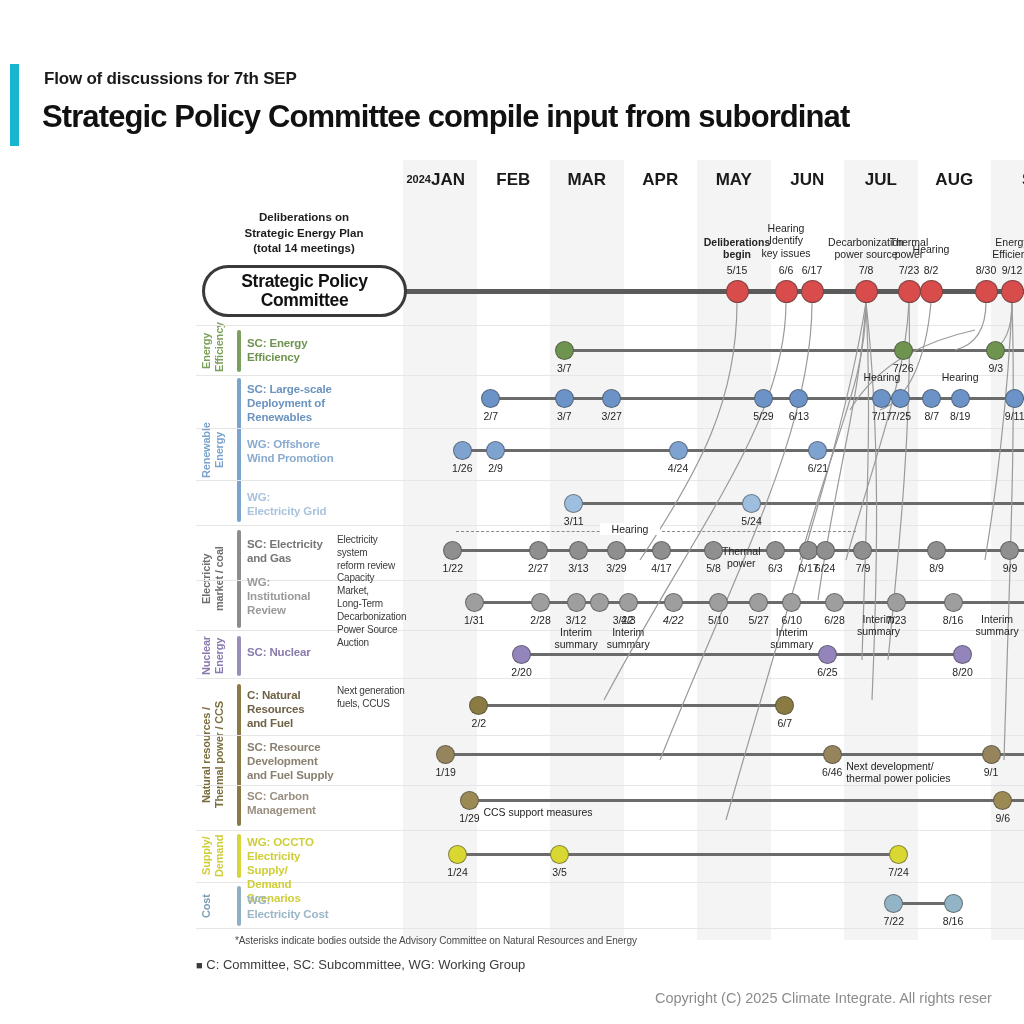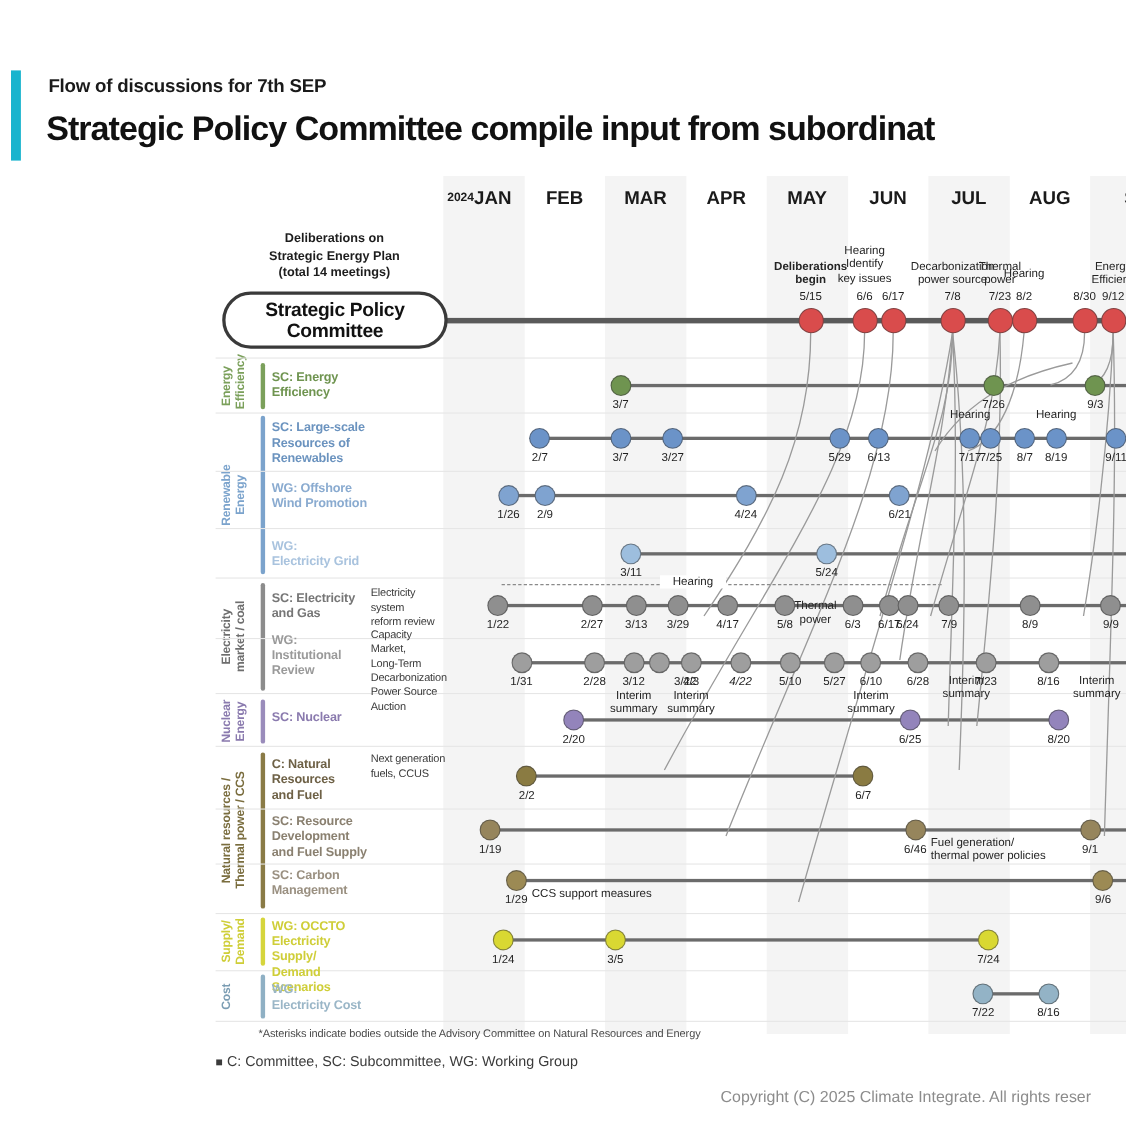--- a/index.html
+++ b/index.html
@@ -204,21 +204,21 @@
       </div>
       <div class="track" style="left: 564.226px; top: 349px; width: 459.774px;"></div>
       <div class="dot sm" style="left: 554.726px; top: 340.5px; background: rgb(111, 148, 80);"></div>
       <div class="dlabel" style="left: 538.226px; top: 362px; width: 52px;">3/7</div>
       <div class="dot sm" style="left: 893.774px; top: 340.5px; background: rgb(111, 148, 80);"></div>
       <div class="dlabel" style="left: 877.274px; top: 362px; width: 52px;">7/26</div>
       <div class="dot sm" style="left: 986.242px; top: 340.5px; background: rgb(111, 148, 80);"></div>
       <div class="dlabel" style="left: 969.742px; top: 362px; width: 52px;">9/3</div>
       <div class="rowlabel" style="left: 247px; top: 382px; width: 92px; color: rgb(107, 147, 191);">
         <div>SC: Large-scale</div>
-        <div>Resources of</div>
+        <div>Deployment of</div>
         <div>Renewables</div>
       </div>
       <div class="track" style="left: 490.726px; top: 397px; width: 533.274px;"></div>
       <div class="dot sm" style="left: 481.226px; top: 388.5px; background: rgb(107, 147, 200);"></div>
       <div class="dlabel" style="left: 464.726px; top: 410px; width: 52px;">2/7</div>
       <div class="dot sm" style="left: 554.726px; top: 388.5px; background: rgb(107, 147, 200);"></div>
       <div class="dlabel" style="left: 538.226px; top: 410px; width: 52px;">3/7</div>
       <div class="dot sm" style="left: 602.145px; top: 388.5px; background: rgb(107, 147, 200);"></div>
       <div class="dlabel" style="left: 585.645px; top: 410px; width: 52px;">3/27</div>
       <div class="dot sm" style="left: 753.887px; top: 388.5px; background: rgb(107, 147, 200);"></div>
@@ -387,21 +387,21 @@
         <div>SC: Resource</div>
         <div>Development</div>
         <div>and Fuel Supply</div>
       </div>
       <div class="track" style="left: 445.677px; top: 753px; width: 578.323px;"></div>
       <div class="dot sm" style="left: 436.177px; top: 744.5px; background: rgb(150, 133, 92);"></div>
       <div class="dlabel" style="left: 419.677px; top: 766px; width: 52px;">1/19</div>
       <div class="dot sm" style="left: 822.645px; top: 744.5px; background: rgb(150, 133, 92);"></div>
       <div class="dlabel" style="left: 806.145px; top: 766px; width: 52px;">6/46</div>
       <div class="note left" style="left: 846.145px; top: 760px;">
-        <div>Fuel generation/</div>
+        <div>Next development/</div>
         <div>thermal power policies</div>
       </div>
       <div class="dot sm" style="left: 981.5px; top: 744.5px; background: rgb(150, 133, 92);"></div>
       <div class="dlabel" style="left: 965px; top: 766px; width: 52px;">9/1</div>
       <div class="rowlabel" style="left: 247px; top: 789px; width: 92px; color: rgb(154, 144, 129);">
         <div>SC: Carbon</div>
         <div>Management</div>
       </div>
       <div class="track" style="left: 469.387px; top: 799px; width: 554.613px;"></div>
       <div class="dot sm" style="left: 459.887px; top: 790.5px; background: rgb(156, 138, 84);"></div>

